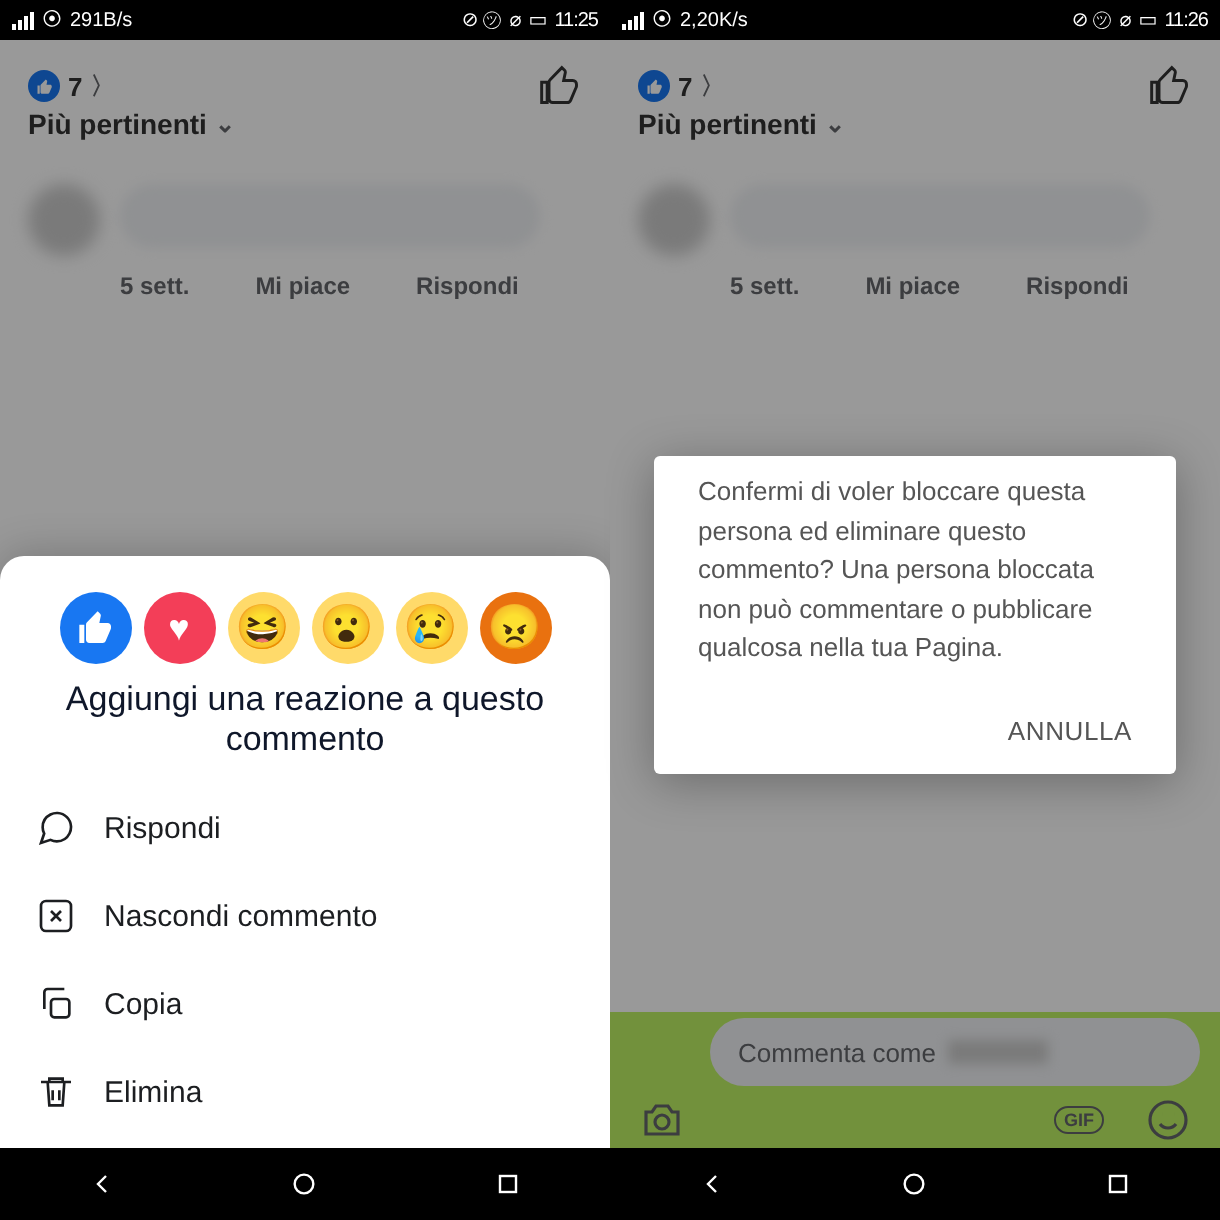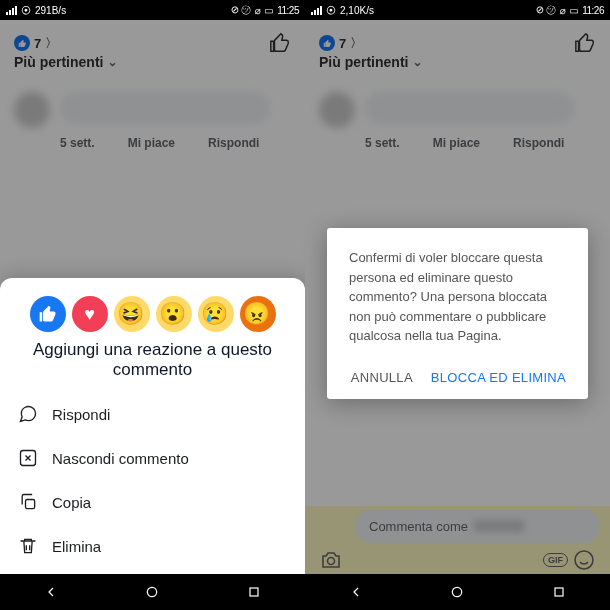--- a/index.html
+++ b/index.html
@@ -32,34 +32,34 @@
 .react.like { background: #1877f2; }
 .react.love { background: #f33e58; }
 .react.face { background: #ffda6a; }
 .react-hint { text-align: center; font-size: 17px; color: #0f172a; margin-bottom: 12px; }
 .action { display: flex; align-items: center; gap: 14px; padding: 12px 18px; font-size: 15px; color: #1c1e21; }
 .action svg, .action .ico { width: 20px; height: 20px; flex-shrink: 0; stroke: #1c1e21; fill: none; stroke-width: 1.6; }
 .action .blur-tail { display: inline-block; width: 44px; height: 12px; background: #ccc; filter: blur(3px); margin-left: 4px; vertical-align: middle; }
 .subline { margin-left: 34px; }
 .subline .blur-tail { width: 120px; }
 
-.dialog { position: absolute; top: 228px; left: 22px; right: 22px; background: #fff; border-radius: 3px; padding: 20px 22px 10px; box-shadow: 0 4px 24px rgba(0,0,0,0.3); }
+.dialog { position: absolute; top: 228px; left: 22px; right: 22px; background: #fff; border-radius: 3px; padding: 8px 22px 10px; box-shadow: 0 4px 24px rgba(0,0,0,0.3); }
 .dialog-text { font-size: 13px; color: #555; line-height: 1.5; }
 .dialog-actions { display: flex; justify-content: flex-end; gap: 18px; margin-top: 20px; padding: 4px 0; }
 .dialog-btn { font-size: 13px; font-weight: 400; letter-spacing: 0.3px; background: none; border: none; cursor: pointer; }
 .btn-cancel { color: #555; }
 .btn-confirm { color: #1877f2; }
 
-.input-bar { position: absolute; bottom: 36px; left: 0; right: 0; height: 68px; background: #fef9c3; display: flex; flex-direction: column; text-align: center; }
+.input-bar { position: absolute; bottom: 36px; left: 0; right: 0; height: 68px; background: #bef264; display: flex; flex-direction: column; text-align: center; }
 .input-top { height: 40px; display: flex; align-items: center; padding: 0 10px 0 50px; }
 .input-pill { flex: 1; height: 34px; background: #f0f2f5; border-radius: 18px; display: flex; align-items: center; padding: 0 14px; font-size: 13px; color: #65676b; }
 .input-pill .blur-tail { width: 50px; height: 12px; background: #ccc; filter: blur(3px); margin-left: 6px; }
 .input-bottom { flex: 1; display: flex; align-items: center; justify-content: space-between; padding: 0 14px; }
 .input-bottom svg { width: 24px; height: 24px; stroke: #65676b; fill: none; stroke-width: 1.6; }
-.input-bottom .right { display: flex; gap: 4px; align-items: center; }
+.input-bottom .right { display: flex; gap: 20px; align-items: center; }
 .gif-badge { border: 1.5px solid #65676b; border-radius: 10px; font-size: 9px; font-weight: 700; padding: 1px 4px; color: #65676b; }
 
 .navbar { position: absolute; bottom: 0; left: 0; right: 0; height: 36px; background: #000; display: flex; align-items: center; justify-content: space-around; }
 .navbar svg { width: 16px; height: 16px; stroke: #fff; fill: none; stroke-width: 1.8; }
 .chev { font-size: 12px; color: #65676b; }
 </style>
 </head>
 <body>
 
 <div class="phone">
@@ -176,21 +176,21 @@
 <div class="phone">
   <div class="statusbar">
     <div class="sb-left">
       <span class="signal">
           <i></i>
           <i></i>
           <i></i>
           <i></i>
         </span>
       <span>⦿</span>
-      <span>2,10K/s</span>
+      <span>2,20K/s</span>
     </div>
     <div class="sb-right">
       <span>⊘ ㋡</span>
       <span>⌀</span>
       <span>▭</span>
       <span>11:26</span>
     </div>
   </div>
 
   <div class="dimmed">
@@ -246,21 +246,20 @@
       </div>
     </div>
   </div>
 
   <div class="overlay"></div>
 
   <div class="dialog">
     <div class="dialog-text">Confermi di voler bloccare questa persona ed eliminare questo commento? Una persona bloccata non può commentare o pubblicare qualcosa nella tua Pagina.</div>
     <div class="dialog-actions">
       <button class="dialog-btn btn-cancel">ANNULLA</button>
-      <button class="dialog-btn btn-confirm">BLOCCA ED ELIMINA</button>
     </div>
   </div>
 
   <div class="navbar">
     <svg viewBox="0 0 24 24">
         <path d="M15 18l-6-6 6-6"></path>
       </svg>
     <svg viewBox="0 0 24 24">
         <circle cx="12" cy="12" r="7"></circle>
       </svg>

